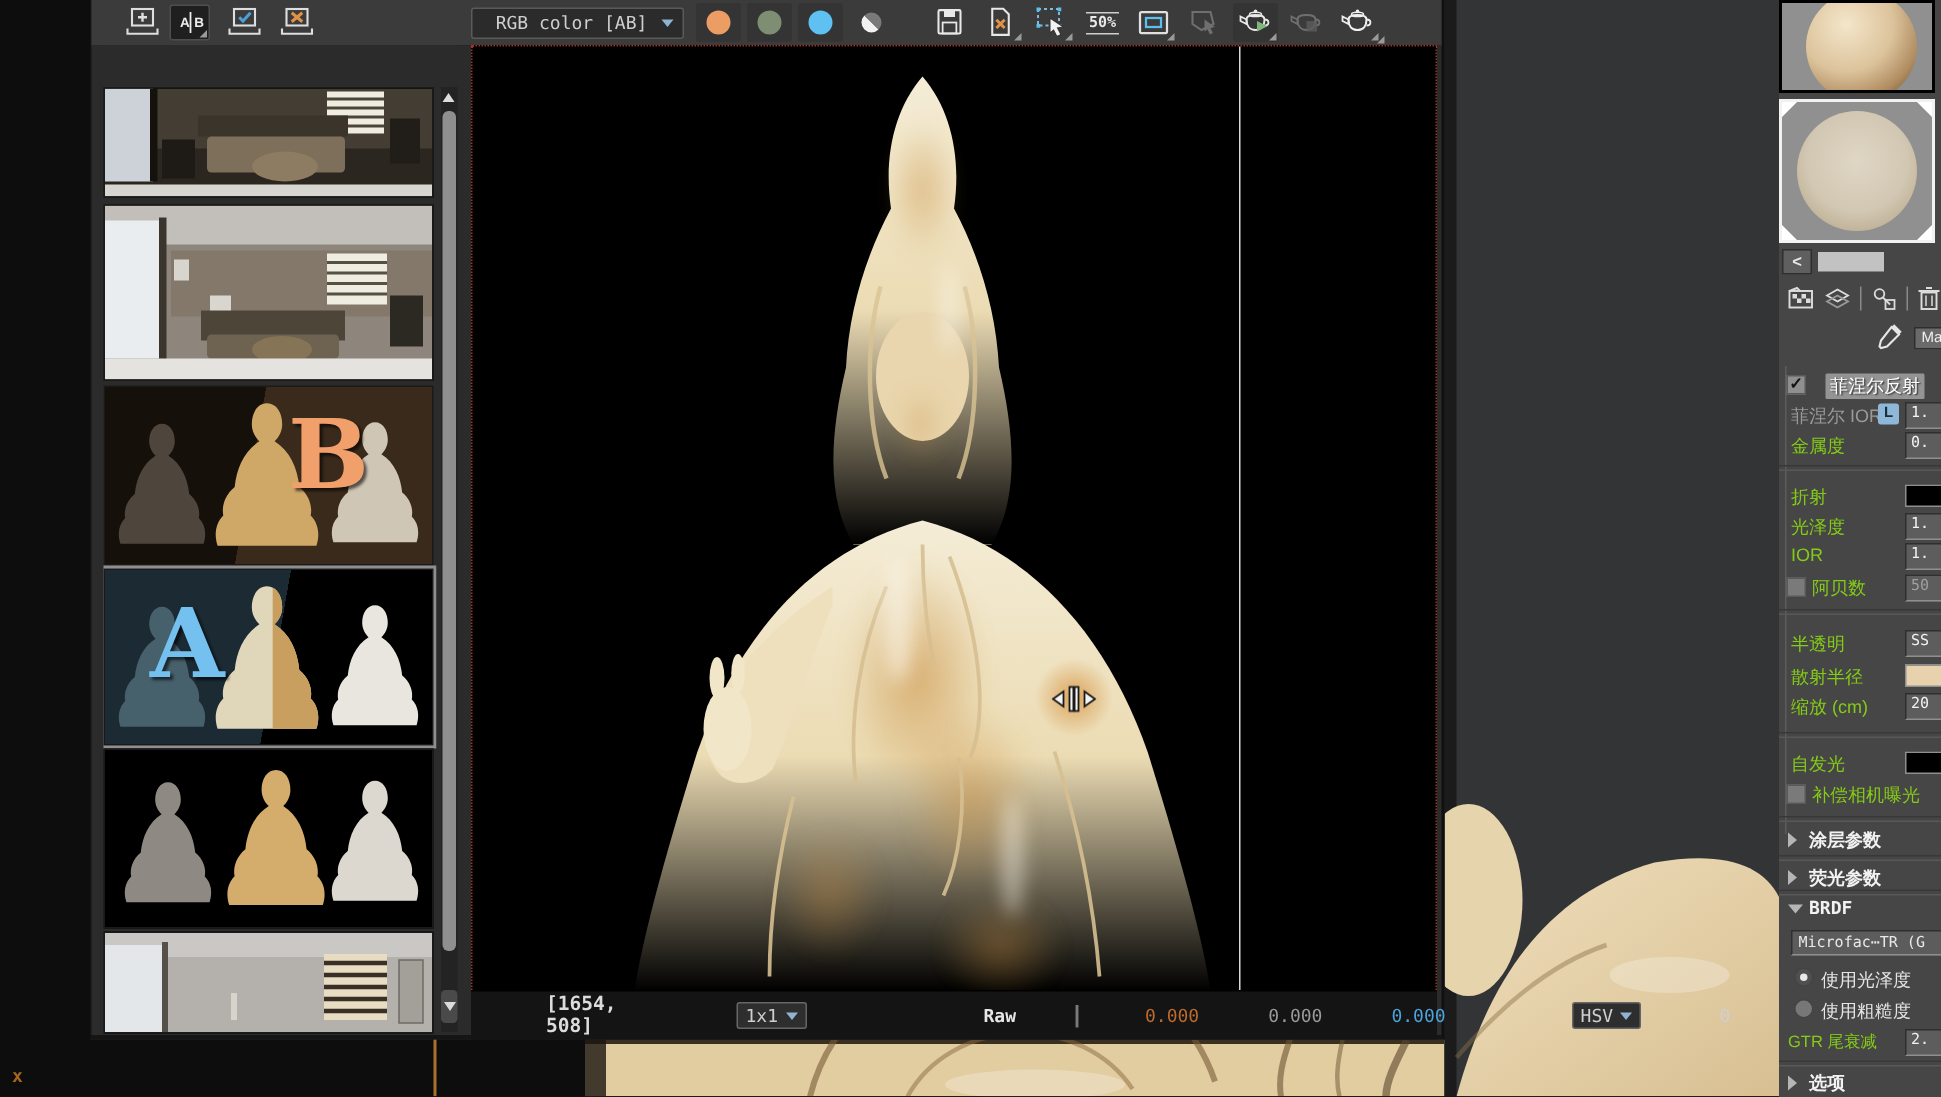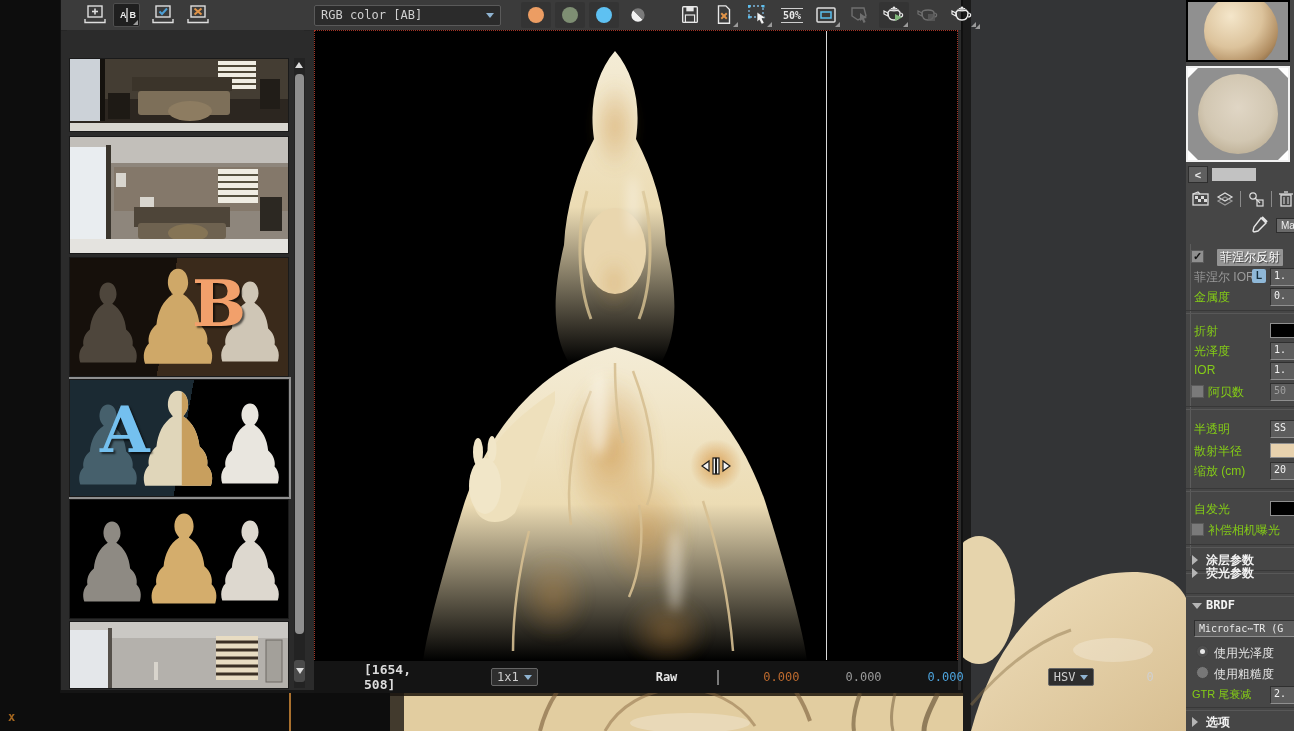--- a/index.html
+++ b/index.html
@@ -17,21 +17,21 @@
 
   
   #history-bar{left:0;top:0;width:900px;height:30px;background:#3b3b3b;border-bottom:1px solid #262626;}
   .hist-btn{position:absolute;top:3px;width:27px;height:24px;display:flex;align-items:center;justify-content:center;border-radius:2px;}
   .hist-btn.pressed{background:#1f1f1f;border:1px solid #4e4e4e;box-sizing:border-box;}
   .fly::after{content:"";position:absolute;right:1px;bottom:1px;border-left:5px solid transparent;border-bottom:5px solid #9a9a9a;}
   #main-tools{position:absolute;left:253px;top:0;height:30px;display:flex;align-items:center;}
   .tb-btn{position:relative;width:30px;height:26px;margin-right:4px;display:flex;align-items:center;justify-content:center;background:#343434;border-radius:2px;}
   .tb-btn.plain{background:transparent;}
   .tb-btn.disabled{opacity:.35;}
-  #channel-dd{width:187px;height:21px;background:#2b2b2b;border:1px solid #5a5a5a;border-radius:2px;display:flex;align-items:center;margin-right:20px;padding:0 6px;box-sizing:border-box;}
+  #channel-dd{width:142px;height:21px;background:#2b2b2b;border:1px solid #5a5a5a;border-radius:2px;display:flex;align-items:center;margin-right:8px;padding:0 6px;box-sizing:border-box;text-align:center;}
   #channel-dd .dd-text{color:#cfcfcf;font-family:"DejaVu Sans Mono",monospace;font-size:12px;flex:1;white-space:nowrap;overflow:hidden;}
   .dd-arrow{width:0;height:0;border-left:4px solid transparent;border-right:4px solid transparent;border-top:5px solid #8fb3d1;}
   .swatch-circle{width:16px;height:16px;border-radius:50%;}
   #zoom-badge{font-size:10px;font-weight:bold;color:#e8e8e8;border-top:1px solid #cfcfcf;border-bottom:1px solid #cfcfcf;padding:1px 2px;font-family:"DejaVu Sans Mono",monospace;}
   .tool-gap{width:18px;}
 
   
   #sidebar{left:6px;top:30px;width:237px;height:660px;background:#2b2b2b;}
   #filter-row{position:absolute;left:2px;top:4px;width:232px;height:22px;background:#1f1f1f;border:1px solid #4c4c4c;border-radius:2px;display:flex;align-items:center;box-sizing:border-box;}
   #filter-input{flex:1;background:transparent;border:none;outline:none;color:#bdbdbd;font-size:13px;padding:0 6px;font-family:"Liberation Sans",sans-serif;min-width:0;}
@@ -616,21 +616,21 @@
       <span class="checkbox off">✓</span>
       <span class="plabel cb">补偿相机曝光</span>
     </div>
     <div class="pdivider" style="top:544px"></div>
 
     <div class="sect" style="top:551px">
       <span class="arrow right"></span>
       <span class="stitle">涂层参数</span>
     </div>
     <div class="pdivider" style="top:570px"></div>
-    <div class="sect" style="top:564px">
+    <div class="sect" style="top:576px">
       <span class="arrow right"></span>
       <span class="stitle">荧光参数</span>
     </div>
     <div class="pdivider" style="top:593px"></div>
     <div class="sect" style="top:597px">
       <span class="arrow down"></span>
       <span class="stitle" style="font-family:'DejaVu Sans Mono',monospace">BRDF</span>
     </div>
 
     <div id="brdf-dd">Microfac⋯TR (G</div>

